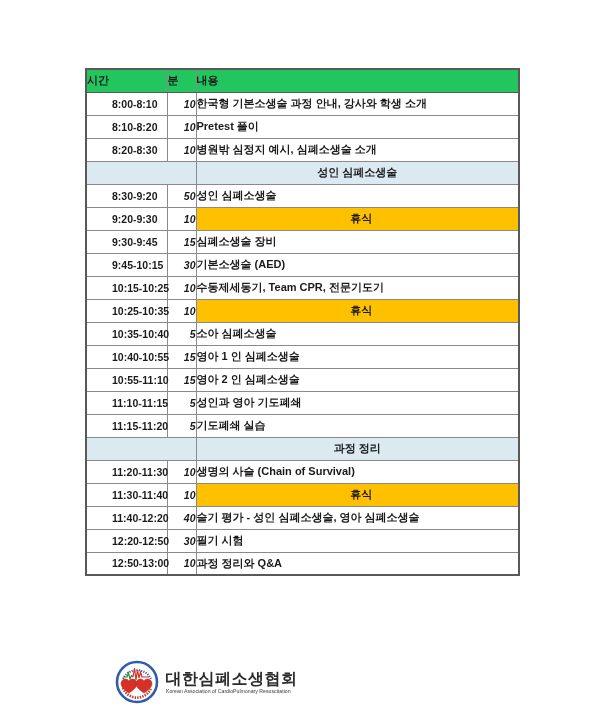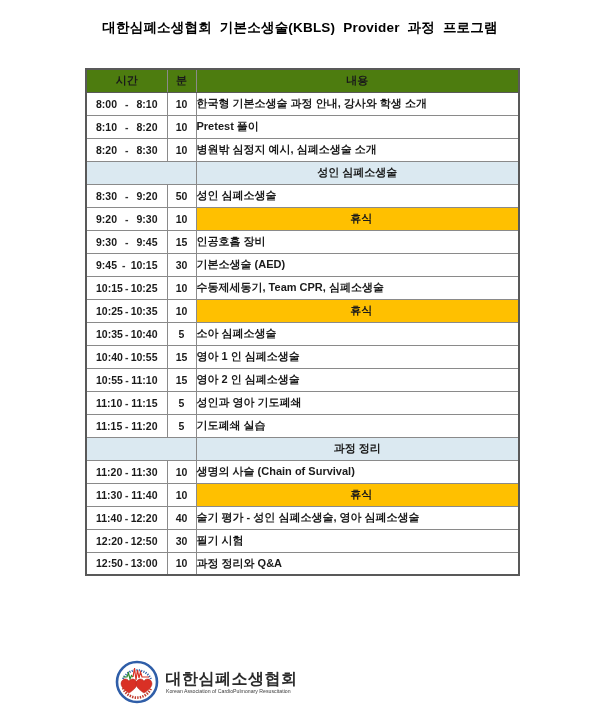--- a/index.html
+++ b/index.html
@@ -26,30 +26,30 @@
     border:1px solid #8a8a8a;
     height:23px; padding:0;
     font-weight:bold; color:#1a1a1a;
     vertical-align:middle;
   }
   .schedule col.c-time    { width:81px; }
   .schedule col.c-min     { width:29px; }
   .schedule col.c-content { width:323px; }
 
   .schedule th {
-    background:#4d7c0f; font-size:11px; text-align:center;
+    background:#22c55e; font-size:11px; text-align:left;
     border-bottom:1.5px solid #595959;
   }
 
   .trange { display:flex; align-items:center; padding:0 9px; font-size:10.5px; }
-  .trange .ts { flex:1; text-align:left; }
+  .trange .ts { flex:1; text-align:left;margin-left:16px; }
   .trange .dash { width:16px; text-align:center; color:#333; }
   .trange .te { flex:1; text-align:right; }
 
-  td.mcell { text-align:center; font-size:10.5px; }
+  td.mcell { text-align:right; font-size:10.5px;font-style:italic; }
   td.ccell { text-align:left; font-size:11px; }
 
   tr.section td { background:#DBE9F1; }
   td.ccell.section-title { text-align:center; padding-left:0; }
   td.ccell.break { background:#FFC000; text-align:center; padding-left:8px; }
 
   .footer-logo {
     position:absolute; top:660px; left:0; width:520px;
     display:flex; justify-content:center; align-items:center; gap:7px;
   }
@@ -62,21 +62,20 @@
     font-size:10px; color:#3c3c3c; white-space:nowrap;
     transform:scale(0.52); transform-origin:0 0;
     height:7px; width:240px;
   }
 </style>
 </head>
 <body>
 
 <div class="page">
 
-  <div class="doc-title">대한심폐소생협회 기본소생술(KBLS) Provider 과정 프로그램</div>
 
   <table class="schedule">
     <colgroup>
       <col class="c-time">
         <col class="c-min">
         <col class="c-content">
     </colgroup>
     <thead>
       <tr>
         <th>시간</th>
@@ -146,21 +145,21 @@
         </tr>
         <tr>
           <td>
             <div class="trange">
               <span class="ts">9:30</span>
               <span class="dash">-</span>
               <span class="te">9:45</span>
             </div>
           </td>
           <td class="mcell">15</td>
-          <td class="ccell">인공호흡 장비</td>
+          <td class="ccell">심폐소생술 장비</td>
         </tr>
         <tr>
           <td>
             <div class="trange">
               <span class="ts">9:45</span>
               <span class="dash">-</span>
               <span class="te">10:15</span>
             </div>
           </td>
           <td class="mcell">30</td>
@@ -168,21 +167,21 @@
         </tr>
         <tr>
           <td>
             <div class="trange">
               <span class="ts">10:15</span>
               <span class="dash">-</span>
               <span class="te">10:25</span>
             </div>
           </td>
           <td class="mcell">10</td>
-          <td class="ccell">수동제세동기, Team CPR, 심폐소생술</td>
+          <td class="ccell">수동제세동기, Team CPR, 전문기도기</td>
         </tr>
         <tr>
           <td>
             <div class="trange">
               <span class="ts">10:25</span>
               <span class="dash">-</span>
               <span class="te">10:35</span>
             </div>
           </td>
           <td class="mcell">10</td>

